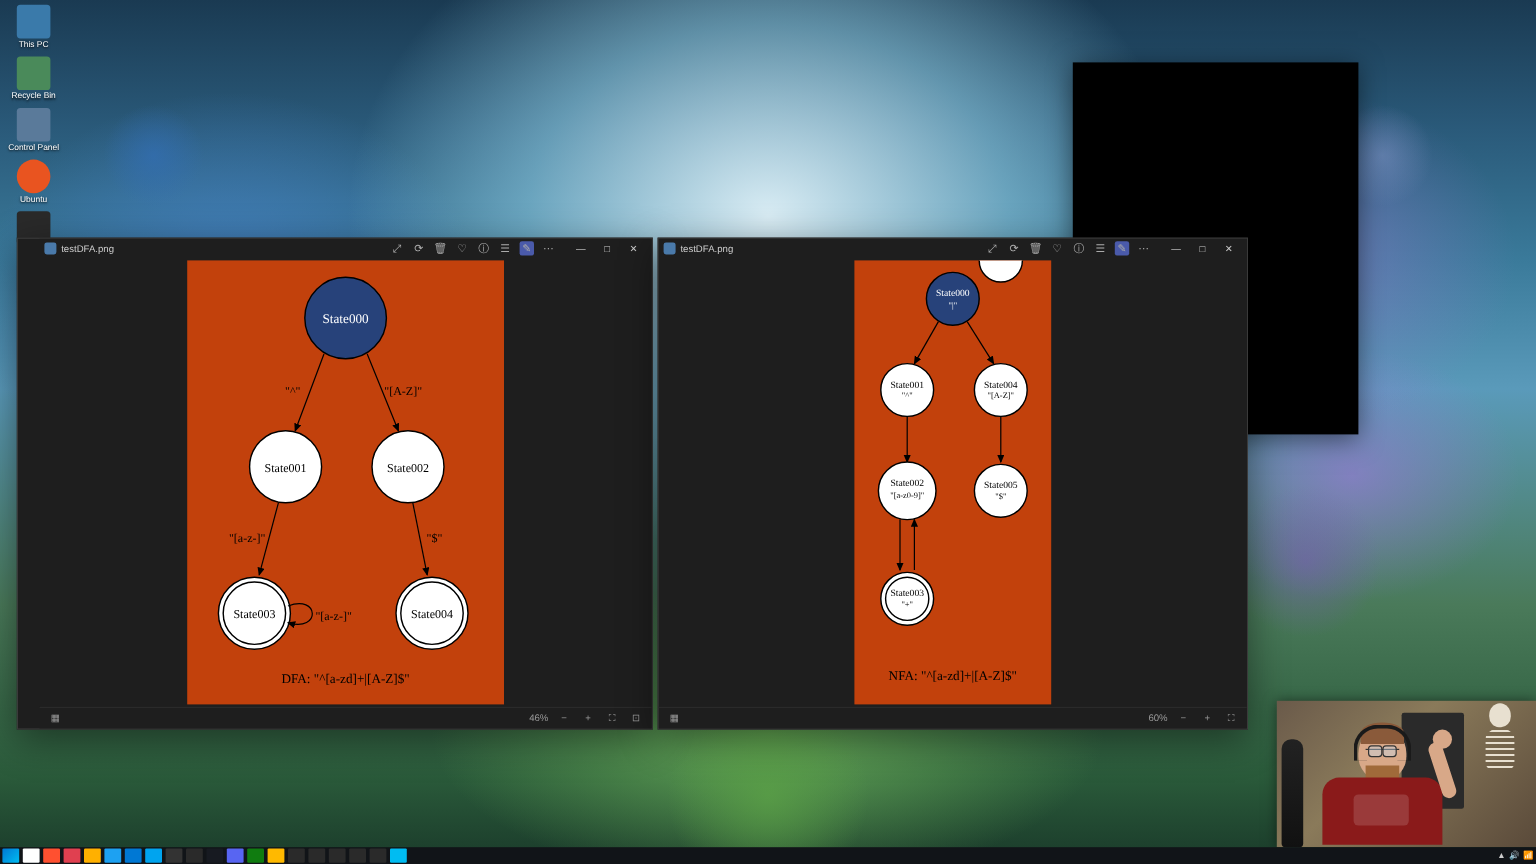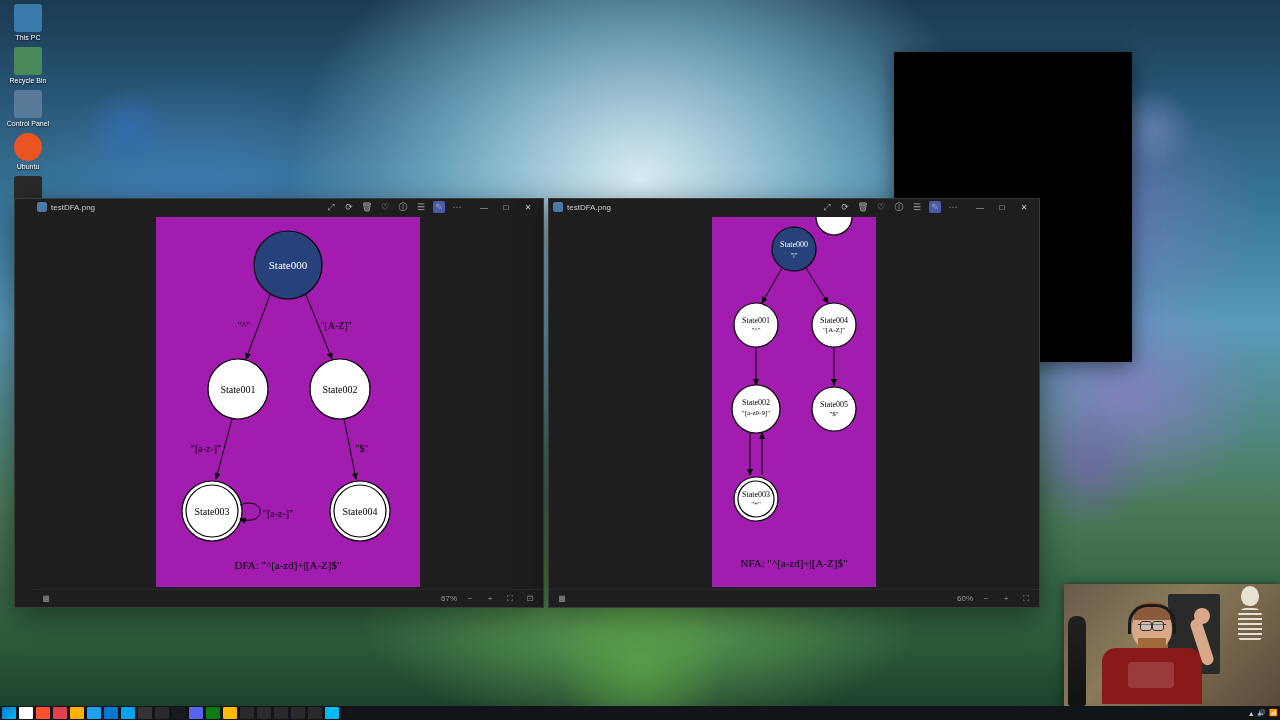--- a/index.html
+++ b/index.html
@@ -46,21 +46,21 @@
   
   .titlebar { height:16px; display:flex; align-items:center; padding:0 4px; color:#ccc; font-size:8px; background:#1e1e1e; }
   .titlebar .ticon { width:10px; height:10px; background:#4a7aaa; border-radius:2px; margin-right:4px; }
   .titlebar .spacer { flex:1; }
   .tool-row { display:flex; gap:6px; align-items:center; }
   .tool-btn { width:12px; height:12px; display:flex; align-items:center; justify-content:center; color:#aaa; font-size:9px; cursor:pointer; }
   .win-controls { display:flex; margin-left:10px; }
   .win-btn { width:22px; height:14px; display:flex; align-items:center; justify-content:center; color:#ccc; font-size:8px; cursor:pointer; }
   
   .canvas { flex:1; background:#1e1e1e; display:flex; align-items:center; justify-content:center; overflow:hidden; }
-  .doc { background:#a21caf; position:relative; }
+  .doc { background:#c2410c; position:relative; }
   .viewer.left .doc { width:264px; height:370px; }
   .viewer.right .doc { width:164px; height:370px; }
   
   .statusbar { height:18px; background:#1e1e1e; border-top:1px solid #2a2a2a; display:flex; align-items:center; padding:0 6px; color:#999; font-size:8px; gap:6px; }
   .statusbar .spacer { flex:1; }
   .sb-btn { width:14px; height:14px; display:flex; align-items:center; justify-content:center; cursor:pointer; }
   
   
   .doc svg { width:100%; height:100%; }
   .node-fill { fill:#fff; stroke:#000; stroke-width:1.2; }
@@ -192,21 +192,21 @@
         <circle cx="204" cy="294" r="26" class="node-fill"></circle>
         <text x="204" y="298" class="ntext" font-size="10">State004</text>
 
         <text x="132" y="352" class="caption">DFA: "^[a-zd]+|[A-Z]$"</text>
       </svg>
     </div>
   </div>
   <div class="statusbar">
     <div class="sb-btn">▦</div>
     <div class="spacer"></div>
-    <span>67%</span>
+    <span>46%</span>
     <div class="sb-btn">−</div>
     <div class="sb-btn">+</div>
     <div class="sb-btn">⛶</div>
     <div class="sb-btn">⊡</div>
   </div>
 </div>
 
 <div class="viewer right">
   <div class="titlebar">
     <div class="ticon"></div>

